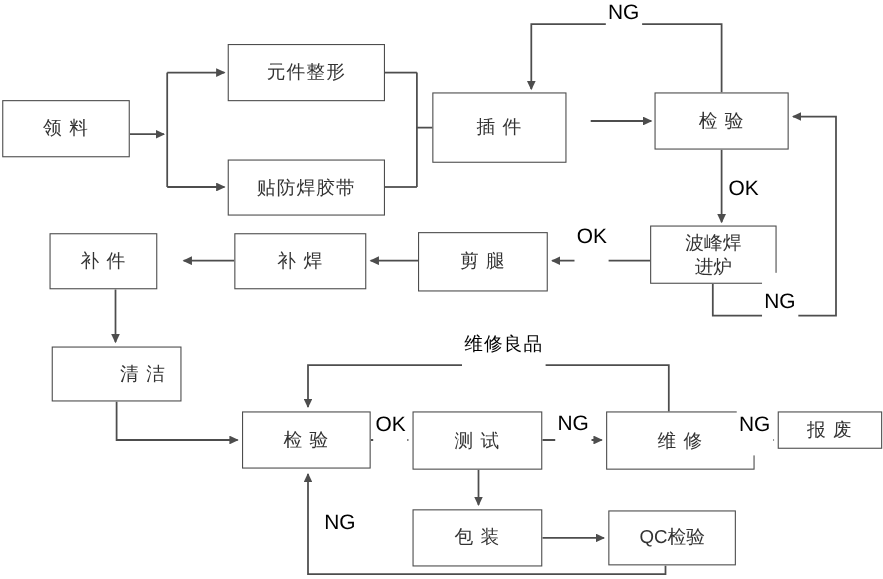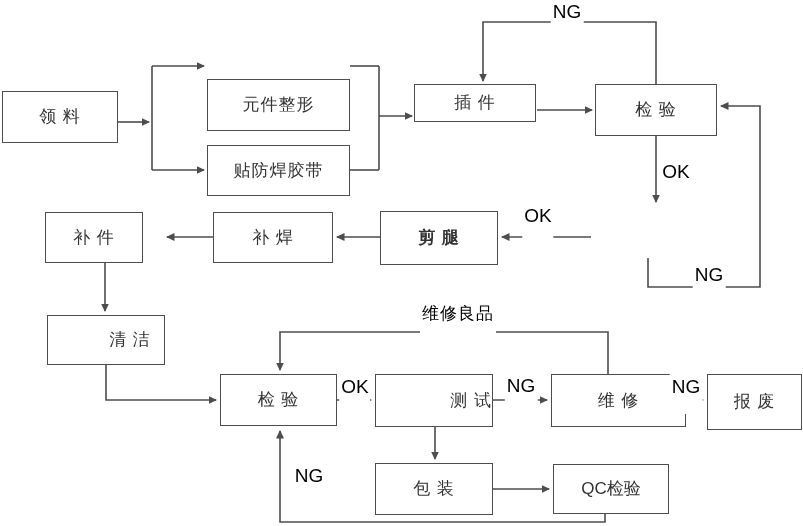--- a/index.html
+++ b/index.html
@@ -91,66 +91,70 @@
       <path d="M493,489 H549" marker-end="url(#arr)"></path>
 
       <path d="M605,514 V522 H280 V431" marker-end="url(#arr)"></path>
     </g>
   </svg>
 
   <div class="node" style="left:2px;top:91px;width:116px;height:52px;">
     <span>领 料</span>
   </div>
 
-  <div class="node" style="left:207px;top:40px;width:143px;height:52px;margin-top:39px;">
+  <div class="node" style="left:207px;top:40px;width:143px;height:52px;">
     <span>元件整形</span>
   </div>
 
   <div class="node" style="left:207px;top:145px;width:143px;height:51px;text-align:center;">
     <span>贴防焊胶带</span>
   </div>
 
-  <div class="node" style="left:414px;top:84px;width:122px;height:38px;">
+  <div class="node" style="left:393px;top:84px;width:122px;height:64px;">
     <span>插 件</span>
   </div>
 
   <div class="node" style="left:595px;top:84px;width:122px;height:52px;">
     <span>检 验</span>
   </div>
 
+  <div class="node" style="left:591px;top:205px;width:115px;height:53px;letter-spacing:0;">
+    <span>波峰焊</span>
+    <span>进炉</span>
+  </div>
 
-  <div class="node" style="left:380px;top:211px;width:118px;height:54px;font-weight:bold;">
+  <div class="node" style="left:380px;top:211px;width:118px;height:54px;">
     <span>剪 腿</span>
   </div>
 
   <div class="node" style="left:213px;top:212px;width:120px;height:51px;">
     <span>补 焊</span>
   </div>
 
   <div class="node" style="left:45px;top:212px;width:98px;height:51px;">
     <span>补 件</span>
   </div>
 
   <div class="node" style="left:47px;top:315px;width:118px;height:50px;padding-left:48px;">
     <span>清 洁</span>
   </div>
 
   <div class="node" style="left:220px;top:374px;width:117px;height:52px;">
     <span>检 验</span>
   </div>
 
-  <div class="node" style="left:375px;top:374px;width:118px;height:53px;align-items:flex-end;">
+  <div class="node" style="left:375px;top:374px;width:118px;height:53px;">
     <span>测 试</span>
   </div>
 
   <div class="node" style="left:551px;top:374px;width:135px;height:53px;">
     <span>维 修</span>
   </div>
 
-  <div class="node" style="left:707px;top:374px;width:95px;height:56px;">
+  <div class="node" style="left:707px;top:374px;width:95px;height:34px;">
     <span>报 废</span>
   </div>
 
   <div class="node" style="left:553px;top:464px;width:116px;height:50px;letter-spacing:0;">
     <span>QC检验</span>
   </div>
 
   <div class="node" style="left:375px;top:463px;width:118px;height:52px;">
     <span>包 装</span>
   </div>

